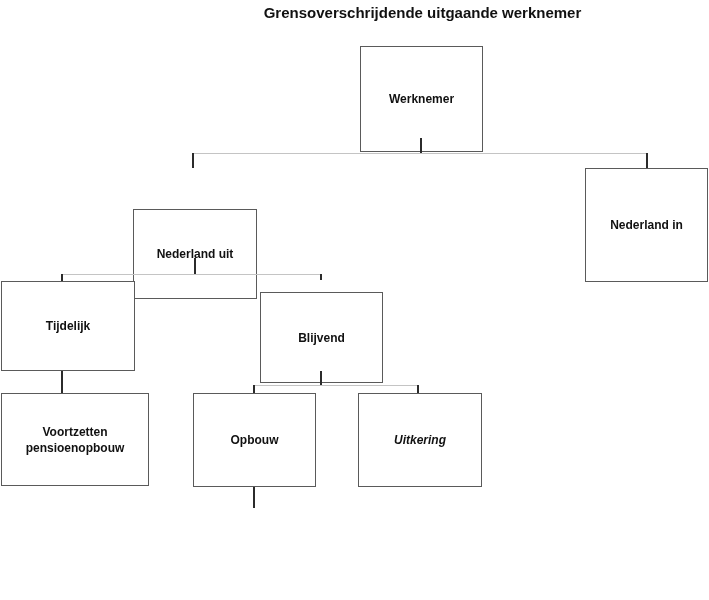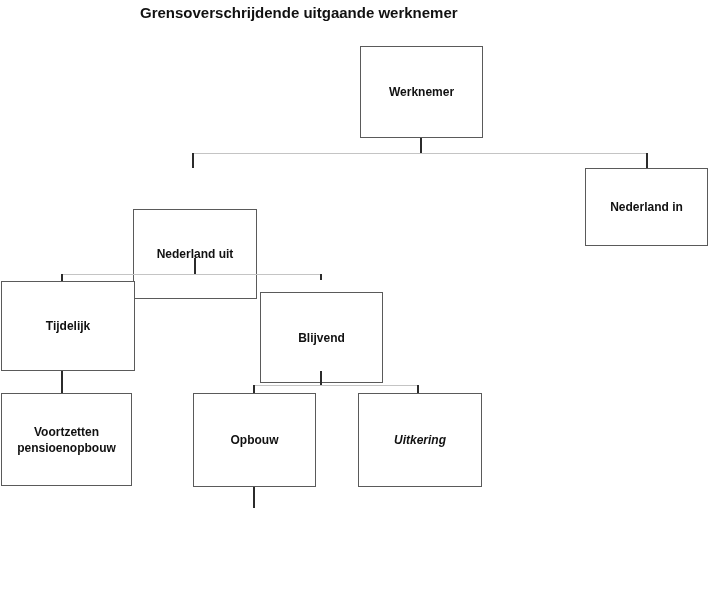--- a/index.html
+++ b/index.html
@@ -13,21 +13,21 @@
     height: 600px;
     background: #ffffff;
     font-family: "Liberation Sans", "DejaVu Sans", sans-serif;
     overflow: hidden;
   }
   .diagram-title {
     position: absolute;
     left: 140px;
     top: 4px;
     width: 565px;
-    text-align: left;
+    text-align: center;
     font-size: 15px;
     font-weight: bold;
     color: #111111;
     white-space: nowrap;
     letter-spacing: 0px;
   }
   .node {
     position: absolute;
     background: #ffffff;
     border: 1px solid #5a5a5a;
@@ -55,41 +55,41 @@
     background: #c4c4c4;
   }
 </style>
 </head>
 <body>
 
 <div id="canvas">
 
   <div class="diagram-title">Grensoverschrijdende uitgaande werknemer</div>
 
-  <div class="node" style="left:360px; top:46px;  width:123px; height:92px;">
+  <div class="node" style="left:360px; top:46px;  width:123px; height:106px;">
     <span class="node-label">Werknemer</span>
   </div>
 
   <div class="node" style="left:133px; top:168px; width:124px; height:90px;margin-top:41px;">
     <span class="node-label">Nederland uit</span>
   </div>
 
-  <div class="node" style="left:585px; top:168px; width:123px; height:78px;justify-content:center;">
+  <div class="node" style="left:585px; top:168px; width:123px; height:114px;justify-content:center;">
     <span class="node-label">Nederland in</span>
   </div>
 
   <div class="node" style="left:1px;   top:281px; width:134px; height:90px;">
     <span class="node-label">Tijdelijk</span>
   </div>
 
   <div class="node" style="left:260px; top:292px; width:123px; height:91px;">
     <span class="node-label">Blijvend</span>
   </div>
 
-  <div class="node" style="left:1px;   top:393px; width:131px; height:93px;">
+  <div class="node" style="left:1px;   top:393px; width:148px; height:93px;">
     <span class="node-label">Voortzetten pensioenopbouw</span>
   </div>
 
   <div class="node" style="left:193px; top:393px; width:123px; height:94px;">
     <span class="node-label">Opbouw</span>
   </div>
 
   <div class="node" style="left:358px; top:393px; width:124px; height:94px;font-style:italic;">
     <span class="node-label">Uitkering</span>
   </div>

